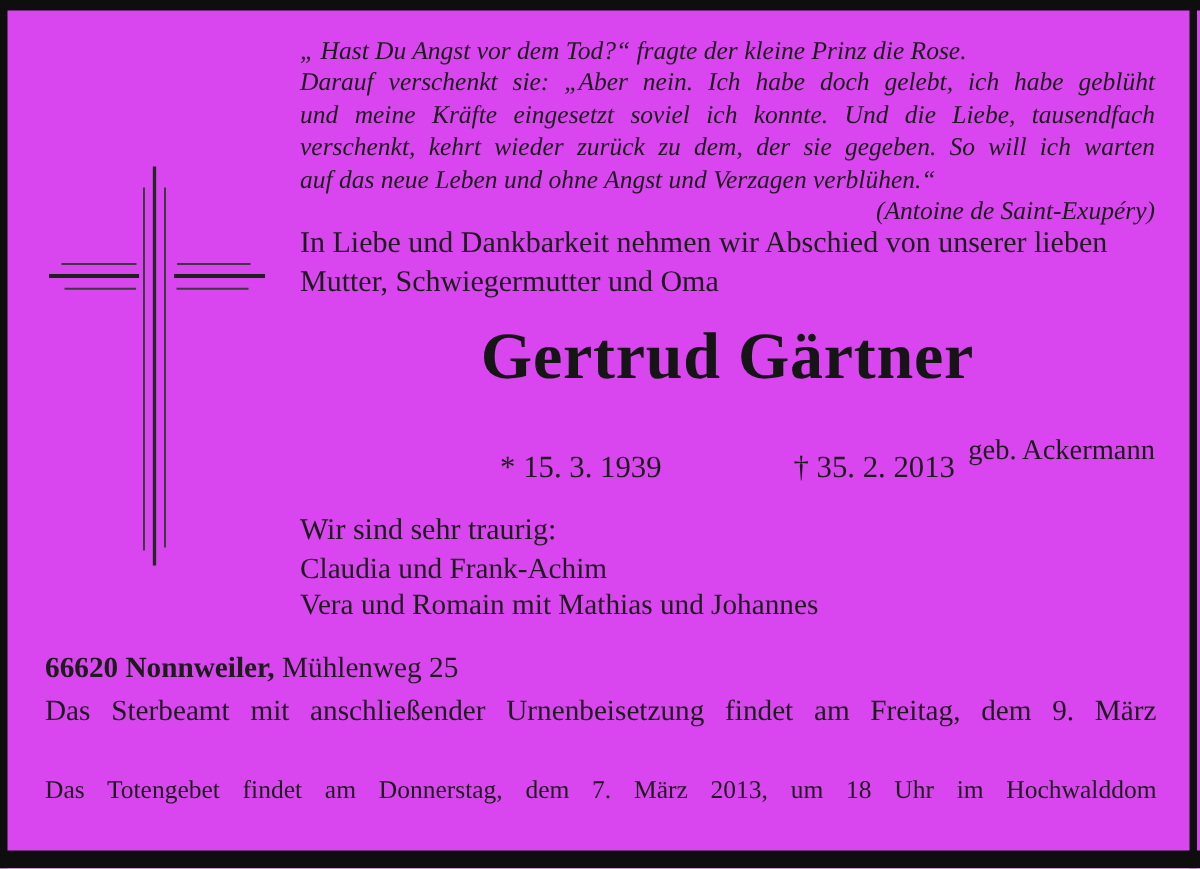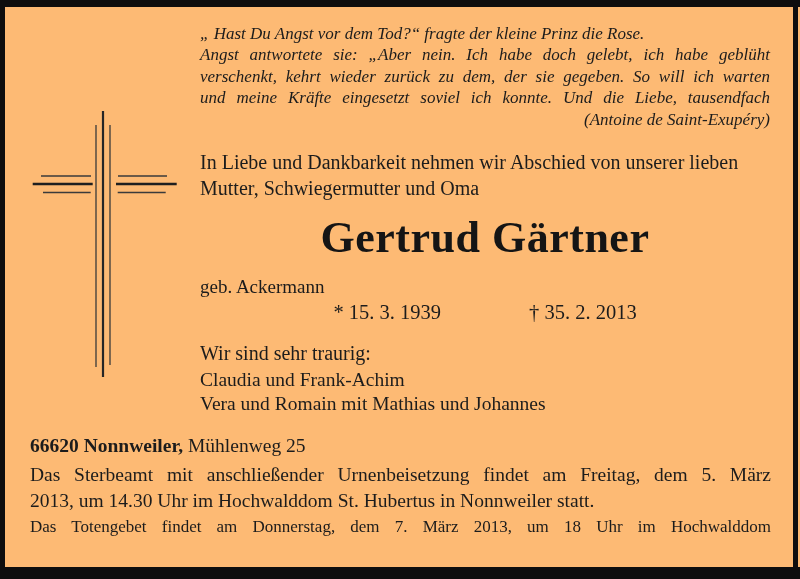--- a/index.html
+++ b/index.html
@@ -4,21 +4,21 @@
 <style>
   html, body {
     margin: 0;
     padding: 0;
     background: #ffffff;
   }
   .sheet {
     position: relative;
     width: 800px;
     height: 579px;
-    background: #fdba74;
+    background: #d946ef;
     font-family: "Liberation Serif", "DejaVu Serif", serif;
     color: #1c1c1c;
     overflow: hidden;
   }
   
   .bar { position: absolute; background: #0e0e0e; }
   .bar-top    { left: 0; top: 0; width: 800px; height: 7px; }
   .bar-bottom { left: 0; top: 567px; width: 800px; height: 12px; }
   .bar-left   { left: 0; top: 0; width: 5px; height: 579px; }
   .bar-right  { left: 793px; top: 0; width: 5px; height: 579px; }
@@ -46,22 +46,22 @@
   .name {
     left: 200px; top: 216px; width: 570px;
     text-align: center;
     font-size: 44px;
     font-weight: 700;
     line-height: 1;
     letter-spacing: 0.5px;
     color: #151515;
   }
   .maiden {
-    left: 200px; top: 275px; width: 570px;
-    text-align: left;
+    left: 200px; top: 289px; width: 570px;
+    text-align: right;
     font-size: 19px;
     line-height: 23px;
   }
   .dates {
     left: 200px; top: 300px; width: 570px;
     display: flex;
     justify-content: center;
     gap: 88px;
     font-size: 20.5px;
     line-height: 24px;
@@ -123,23 +123,24 @@
       <line x1="31" y1="94.5" x2="78.7" y2="94.5" stroke="#3a3a3a" stroke-width="1.3"></line>
 
       <line x1="106" y1="78" x2="155" y2="78" stroke="#3a3a3a" stroke-width="1.3"></line>
       <line x1="104" y1="86" x2="164.7" y2="86" stroke="#1f1f1f" stroke-width="2.6"></line>
       <line x1="105.7" y1="94.5" x2="153.7" y2="94.5" stroke="#3a3a3a" stroke-width="1.3"></line>
     </svg>
   </div>
 
   <div class="abs quote">
     <div>„ Hast Du Angst vor dem Tod?“ fragte der kleine Prinz die Rose.</div>
-    <div class="jline">Angst antwortete sie: „Aber nein. Ich habe doch gelebt, ich habe geblüht</div>
+    <div class="jline">Darauf verschenkt sie: „Aber nein. Ich habe doch gelebt, ich habe geblüht</div>
+    <div class="jline">und meine Kräfte eingesetzt soviel ich konnte. Und die Liebe, tausendfach</div>
     <div class="jline">verschenkt, kehrt wieder zurück zu dem, der sie gegeben. So will ich warten</div>
-    <div class="jline">und meine Kräfte eingesetzt soviel ich konnte. Und die Liebe, tausendfach</div>
+    <div>auf das neue Leben und ohne Angst und Verzagen verblühen.“</div>
     <div class="quote-attribution">(Antoine de Saint-Exupéry)</div>
   </div>
 
   <div class="abs name">Gertrud Gärtner</div>
 
   <div class="abs intro">
     <div>In Liebe und Dankbarkeit nehmen wir Abschied von unserer lieben</div>
     <div>Mutter, Schwiegermutter und Oma</div>
   </div>
   <div class="abs maiden">geb. Ackermann</div>
@@ -153,20 +154,19 @@
     <div>Claudia und Frank-Achim</div>
     <div>Vera und Romain mit Mathias und Johannes</div>
   </div>
   <div class="abs traurig">Wir sind sehr traurig:</div>
 
   <div class="abs address">
     <span class="city">66620 Nonnweiler,</span><span class="street">Mühlenweg 25</span>
   </div>
 
   <div class="abs service-p1">
-    <div class="jline">Das Sterbeamt mit anschließender Urnenbeisetzung findet am Freitag, dem 5. März</div>
-    <div>2013, um 14.30 Uhr im Hochwalddom St. Hubertus in Nonnweiler statt.</div>
+    <div class="jline">Das Sterbeamt mit anschließender Urnenbeisetzung findet am Freitag, dem 9. März</div>
   </div>
   <div class="abs service-p2">
     <div class="jline">Das Totengebet findet am Donnerstag, dem 7. März 2013, um 18 Uhr im Hochwalddom</div>
   </div>
 
 </div>
 
 </body></html>

